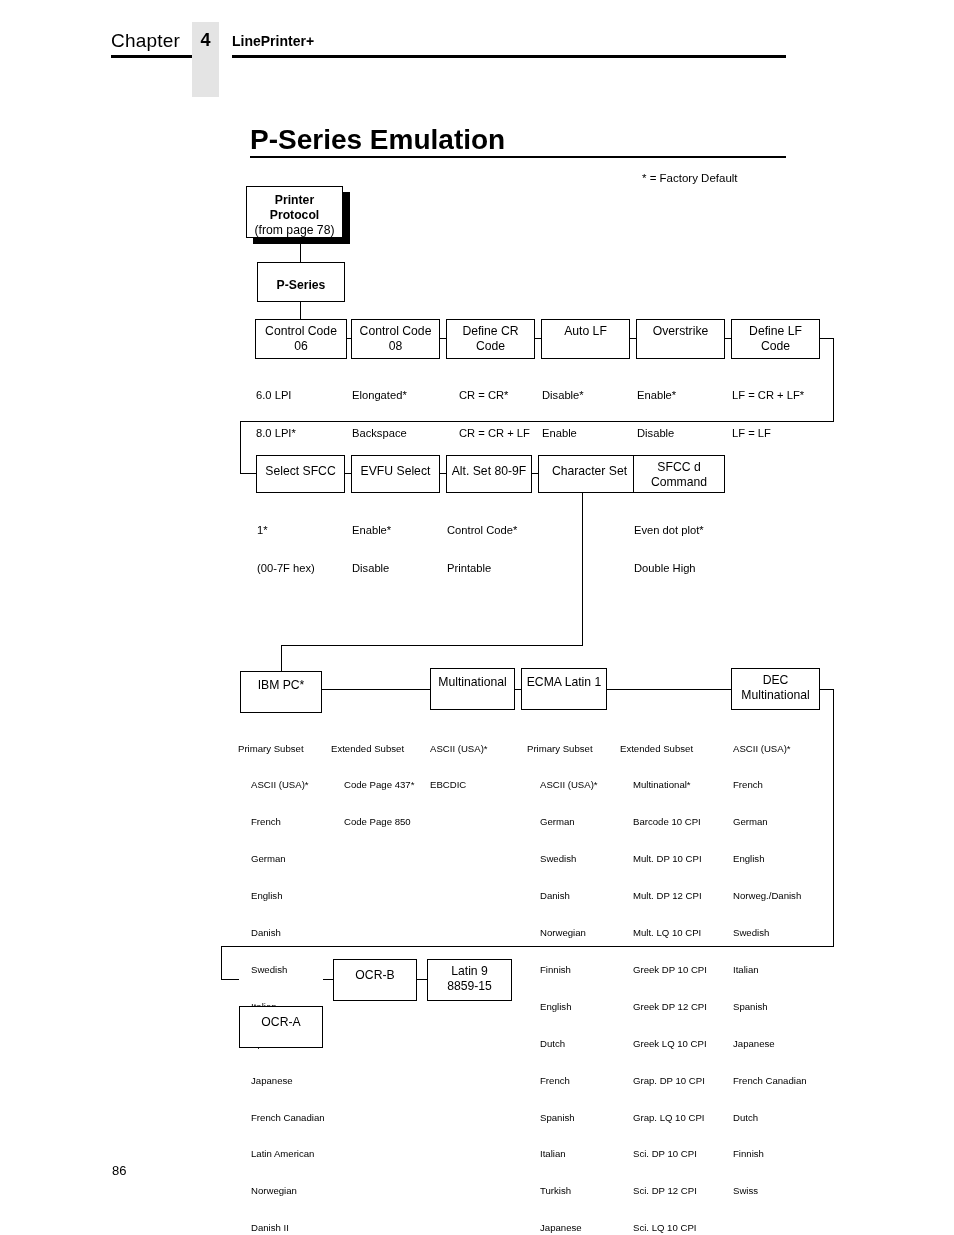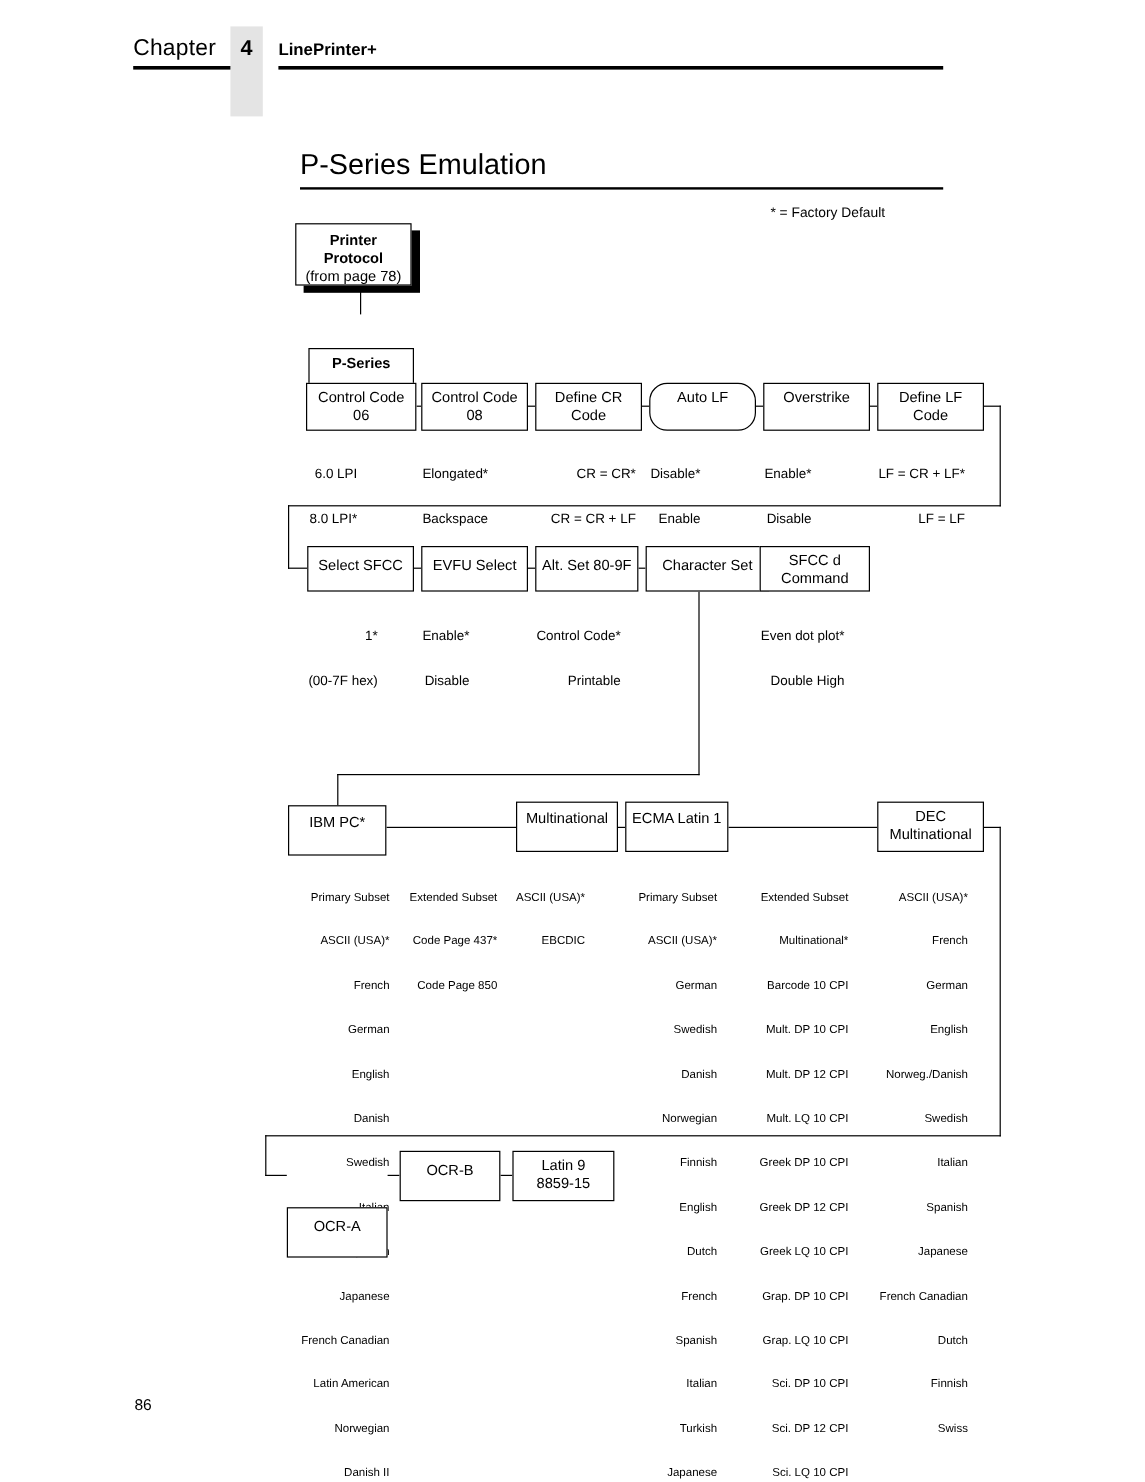--- a/index.html
+++ b/index.html
@@ -40,21 +40,21 @@
     width: 81px; height: 3px; background: #000;
   }
   .hdr-rule-right {
     position: absolute; left: 232px; top: 55px;
     width: 554px; height: 3px; background: #000;
   }
 
   
   .page-title {
     position: absolute; left: 250px; top: 124px;
-    font-size: 24px; font-weight: normal;
+    font-size: 28px; font-weight: bold;
   }
   .title-rule {
     position: absolute; left: 250px; top: 156px;
     width: 536px; height: 2px; background: #000;
   }
 
   .legend {
     position: absolute; left: 642px; top: 172px;
     font-size: 11.5px;
   }
@@ -94,21 +94,20 @@
     background: #000;
     width: 1.3px;
     z-index: 2;
   }
   .opts {
     position: absolute;
     font-size: 11.2px;
     line-height: 12.6px;
     white-space: pre;
     z-index: 3;
-    text-align: right;
   }
   .opts.small {
     font-size: 9.6px;
     line-height: 12.3px;
   }
   .opts .ind { padding-left: 13px; display: block; }
   .opts .hd  { display: block; }
 </style>
 </head>
 <body>
@@ -125,38 +124,38 @@
 <div class="legend">* = Factory Default</div>
 
 <div class="shadow" style="left:253px;top:192px;width:97px;height:52px;"></div>
 <div class="box bold" style="left:246px;top:186px;width:97px;height:52px;padding-top:6px;">
   <span>Printer</span><br>
   <span>Protocol</span><br>
   <span style="font-weight:normal;">(from page 78)</span>
 </div>
 <div class="vline" style="left:300px;top:238px;height:24px;"></div>
 
-<div class="box bold" style="left:257px;top:262px;width:88px;height:40px;padding-top:5px;margin-top:28px;">
+<div class="box bold" style="left:257px;top:262px;width:88px;height:40px;padding-top:15px;">
   <span>P-Series</span>
 </div>
 <div class="vline" style="left:300px;top:302px;height:17px;"></div>
 
 <div class="box" style="left:255px;top:319px;width:92px;height:40px;">
   <span>Control Code</span><br>
   <span>06</span>
 </div>
 <div class="box" style="left:351px;top:319px;width:89px;height:40px;">
   <span>Control Code</span><br>
   <span>08</span>
 </div>
 <div class="box" style="left:446px;top:319px;width:89px;height:40px;">
   <span>Define CR</span><br>
   <span>Code</span>
 </div>
-<div class="box" style="left:541px;top:319px;width:89px;height:40px;border-radius:15px;">
+<div class="box" style="left:541px;top:319px;width:89px;height:40px;">
   <span>Auto LF</span>
 </div>
 <div class="box" style="left:636px;top:319px;width:89px;height:40px;">
   <span>Overstrike</span>
 </div>
 <div class="box" style="left:731px;top:319px;width:89px;height:40px;">
   <span>Define LF</span><br>
   <span>Code</span>
 </div>
 

